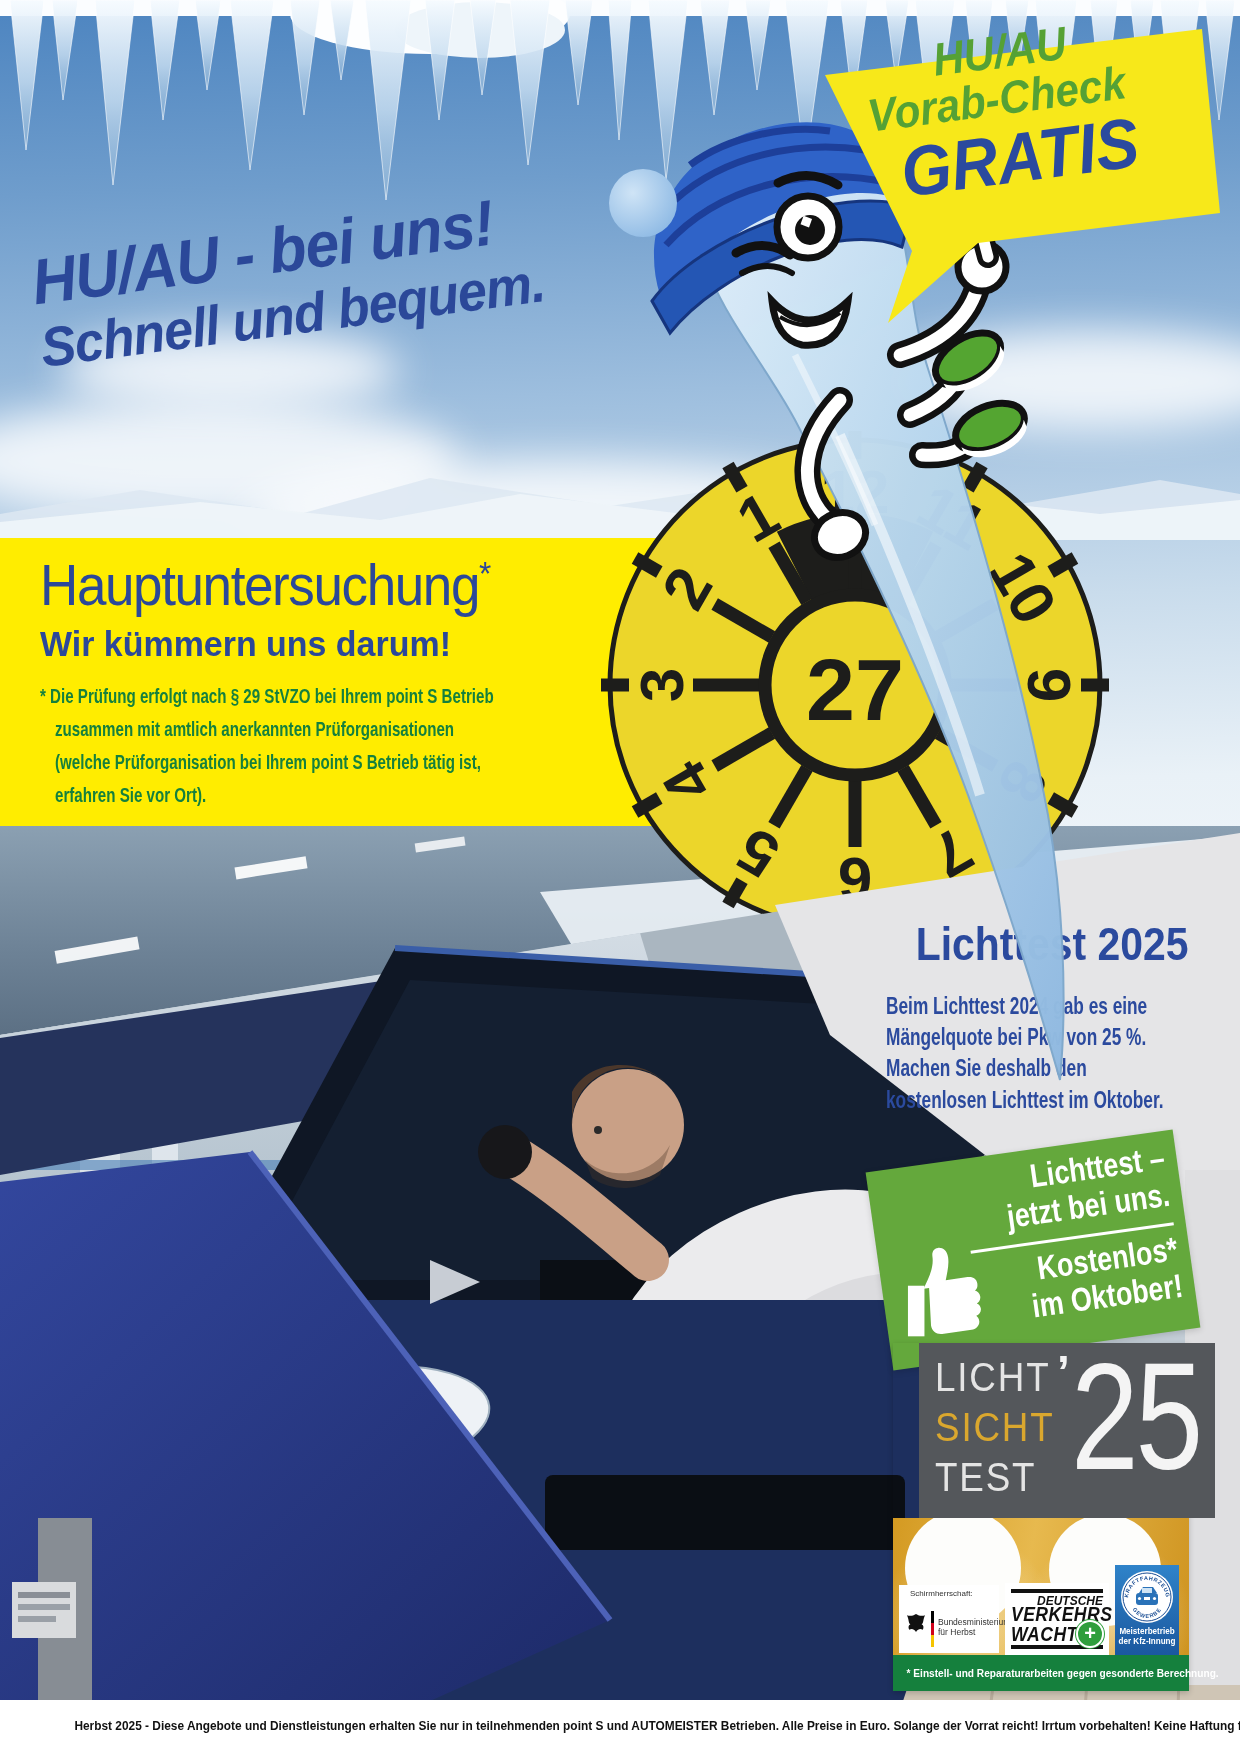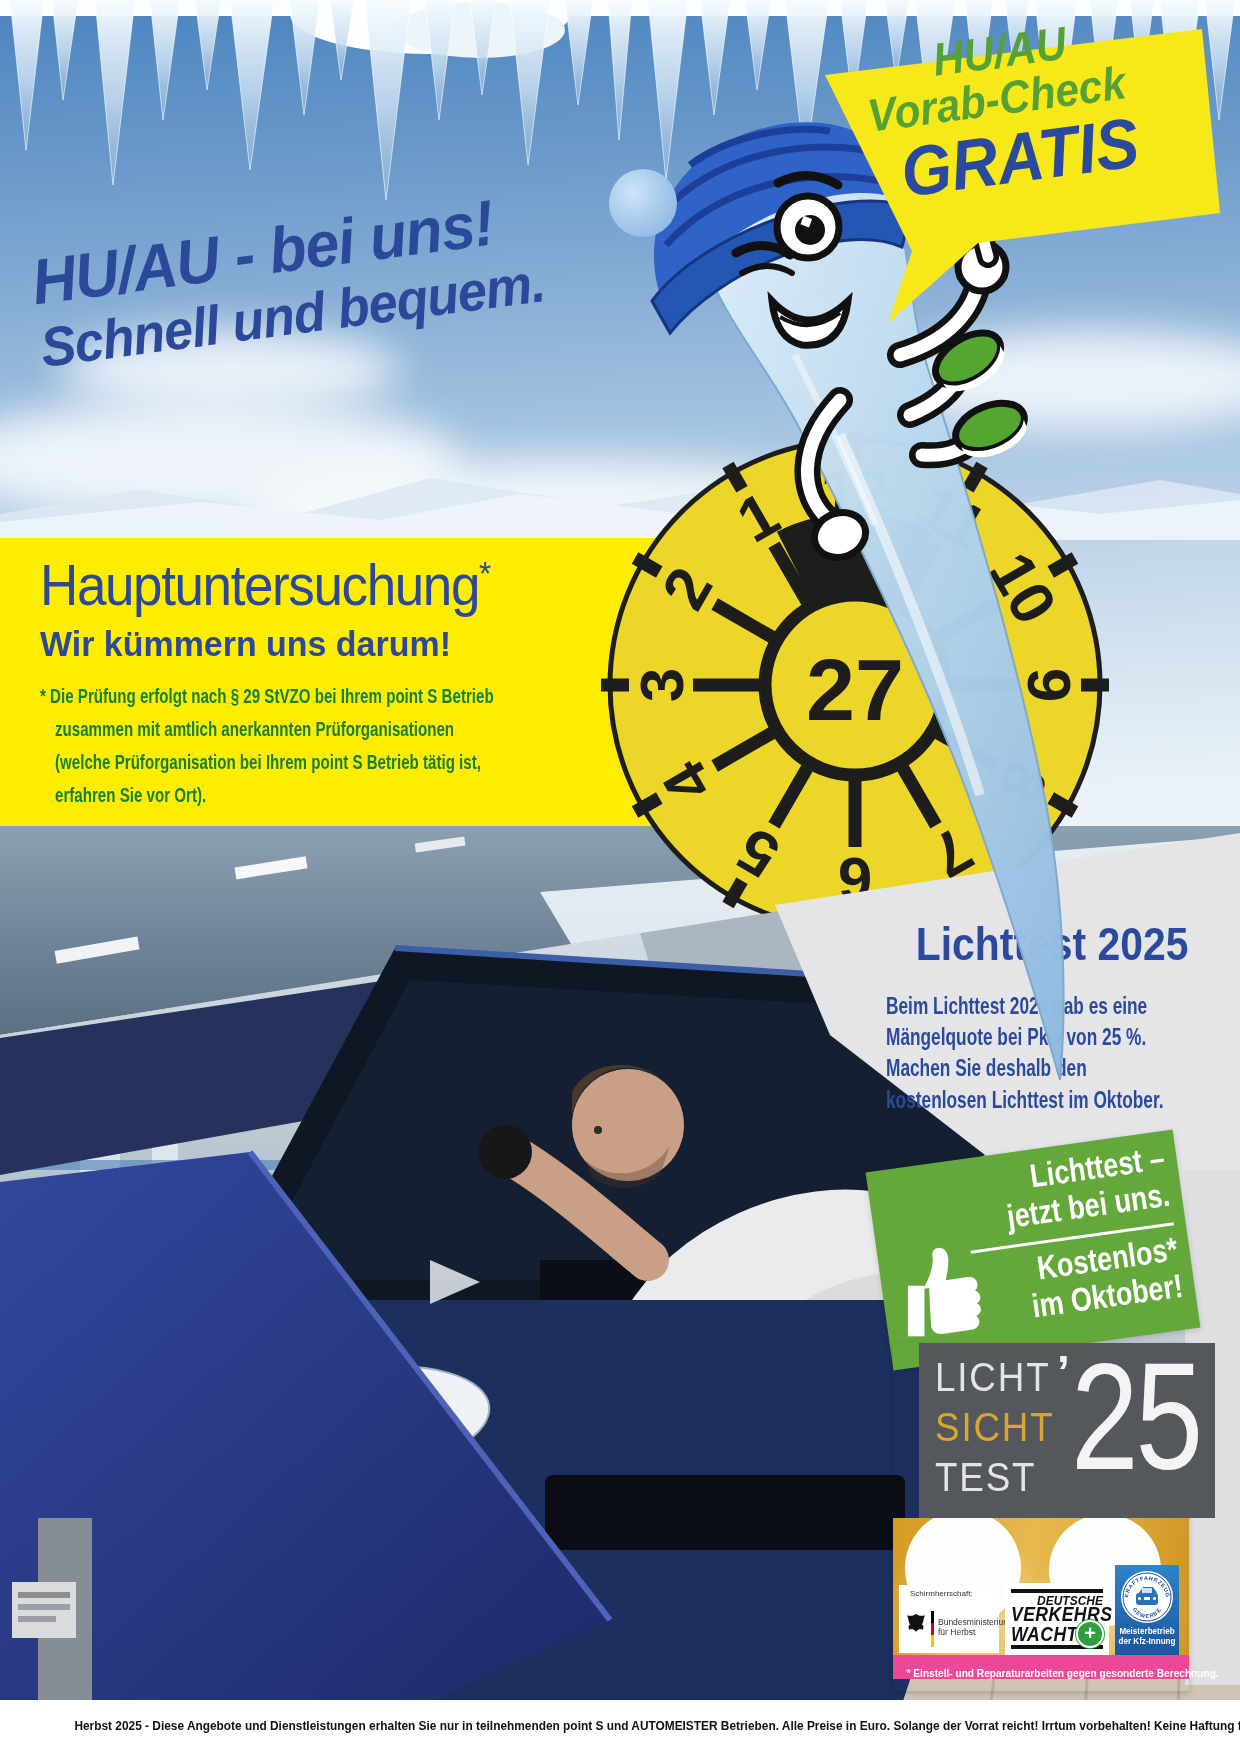--- a/index.html
+++ b/index.html
@@ -62,21 +62,21 @@
   .lst{left:893px;top:1343px;width:296px;height:348px;box-shadow:0 2px 6px rgba(0,0,0,.2);}
   .lst-head{position:absolute;left:0;top:0;width:296px;height:175px;background:#54575b;overflow:hidden;margin-left:26px;}
   .lst-word{position:absolute;left:16px;font-size:40px;letter-spacing:2px;white-space:nowrap;}
   .lst-word span{display:inline-block;transform:scaleX(.92);transform-origin:left;}
   .lst-apos{position:absolute;left:138px;top:2px;font-size:46px;font-weight:bold;color:#f2f2f2;}
   .lst-year{position:absolute;left:152px;top:-14px;font-size:152px;color:#f4f4f4;font-weight:400;
             transform:scaleX(.8);transform-origin:left top;letter-spacing:-4px;}
   .lst-amber{position:absolute;left:0;top:175px;width:296px;height:137px;overflow:hidden;
              background:linear-gradient(100deg,#d49a22,#e7b94e 45%,#cf9420);}
   .glow{position:absolute;border-radius:50%;}
-  .lst-strip{position:absolute;left:0;top:312px;width:296px;height:24px;background:#ec4899;
+  .lst-strip{position:absolute;left:0;top:312px;width:296px;height:36px;background:#15803d;
              color:#fff;font-size:11px;font-weight:600;text-align:center;line-height:36px;white-space:nowrap;}
   .lst-strip span{display:inline-block;transform:scaleX(.92);}
 
   
   .logo-min{position:absolute;left:6px;top:242px;width:100px;height:68px;background:#fff;}
   .logo-min .lab{position:absolute;left:11px;top:4px;font-size:8px;color:#333;}
   .logo-min .flag{position:absolute;left:32px;top:26px;width:3px;height:36px;}
   .logo-min .flag i{display:block;width:3px;height:12px;}
   .logo-min .mtxt{position:absolute;left:39px;top:32px;font-size:8.5px;line-height:1.2;color:#333;}
   .logo-vw{position:absolute;left:112px;top:240px;width:104px;height:72px;background:#fff;}

